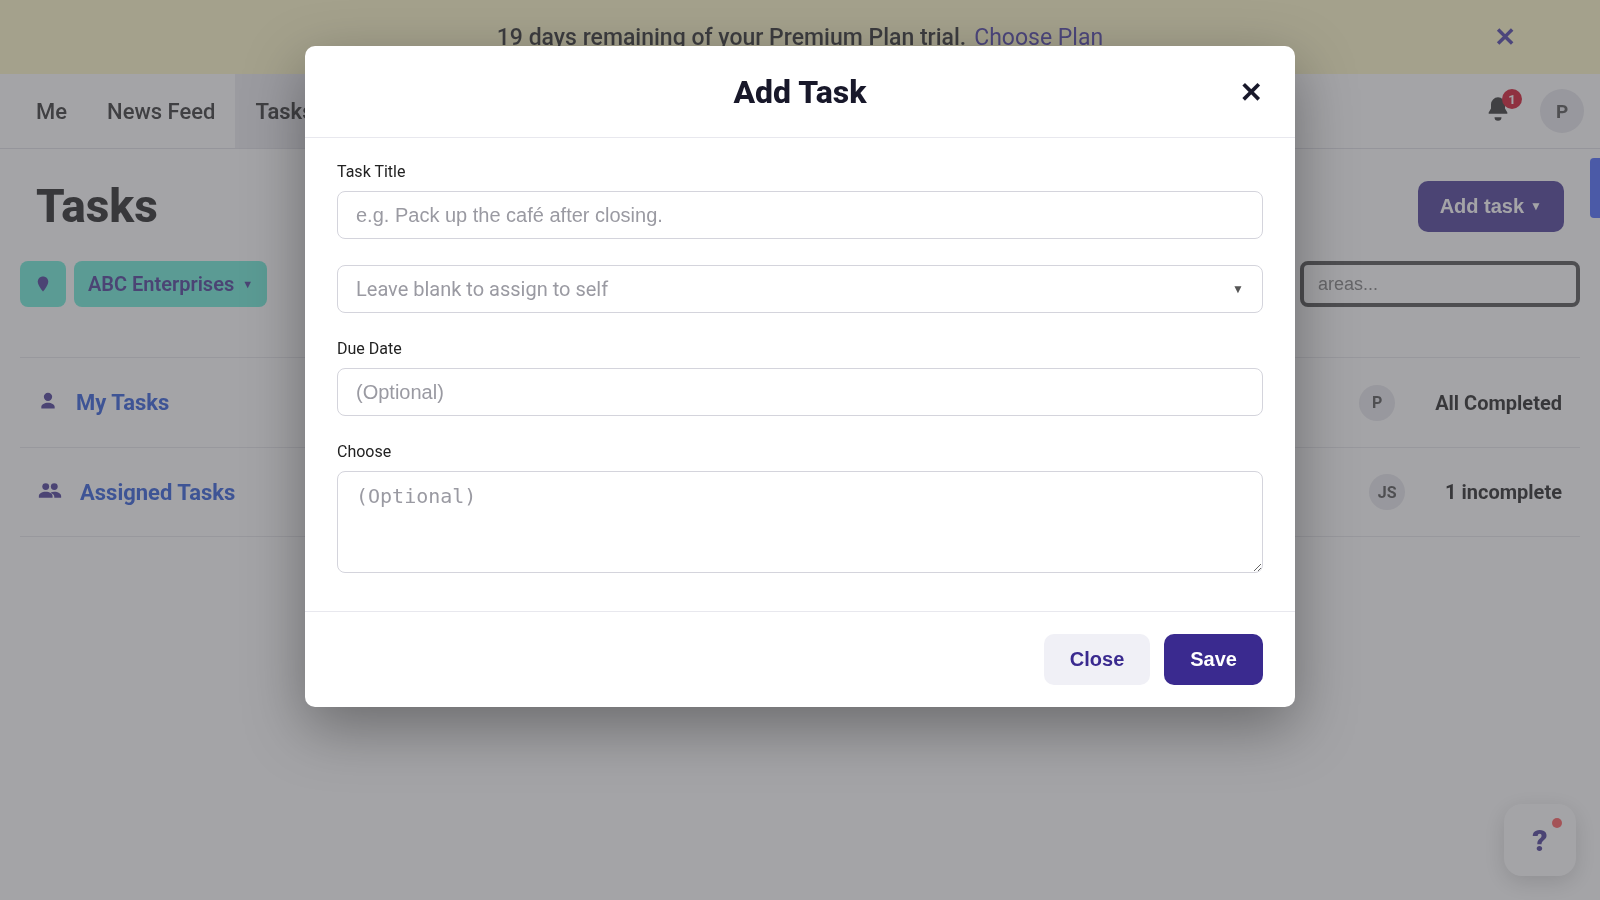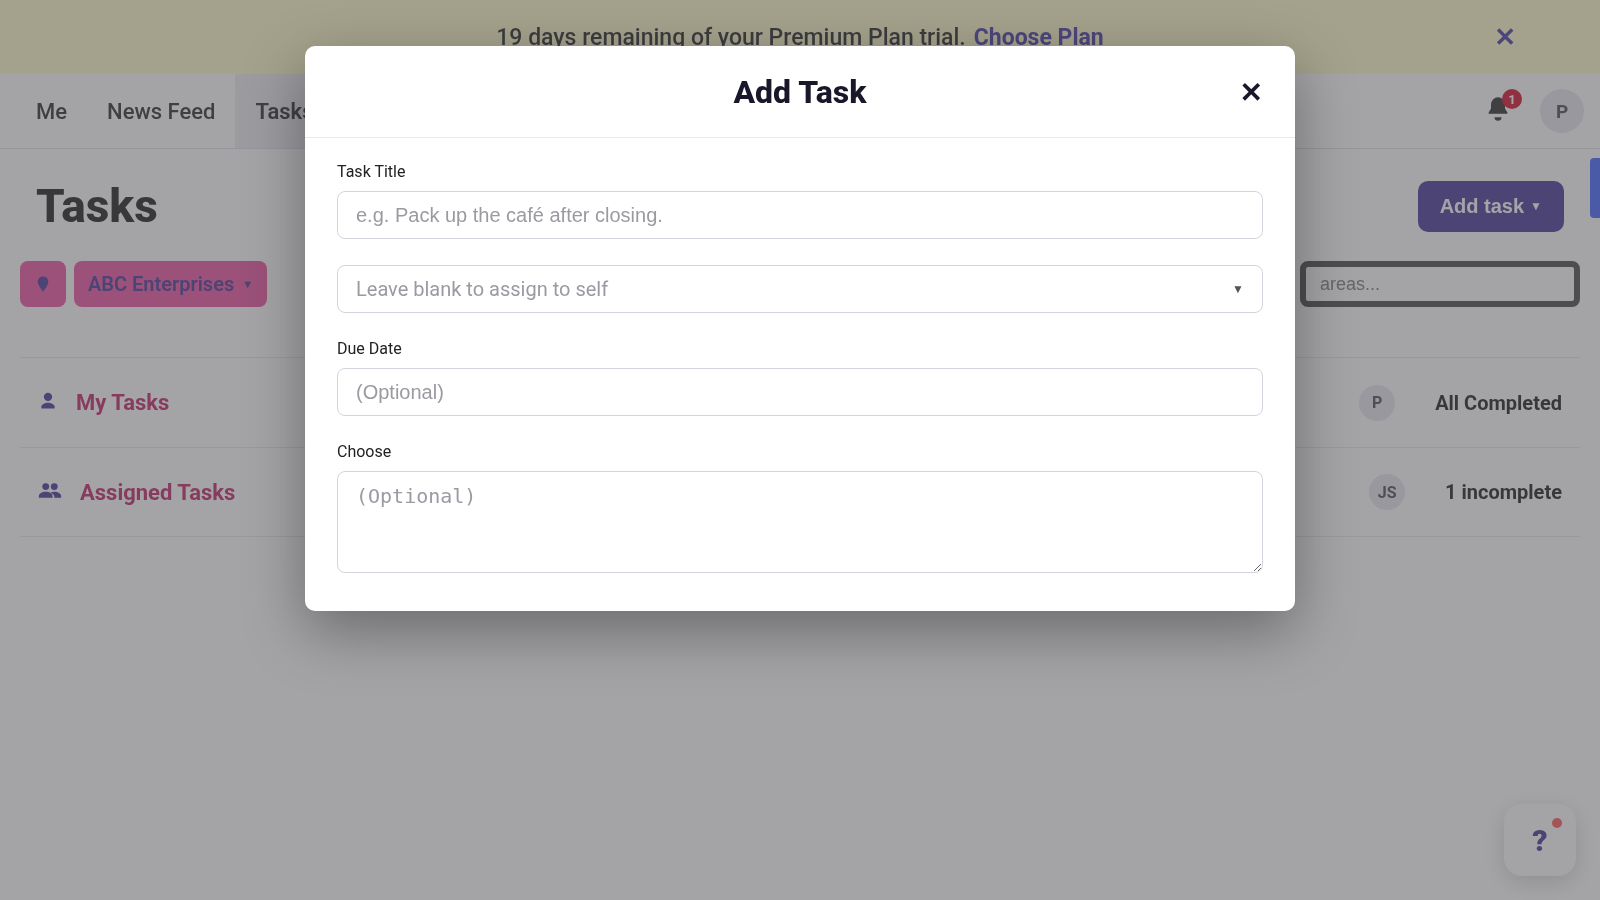--- a/index.html
+++ b/index.html
@@ -1,49 +1,49 @@
 <!DOCTYPE html>
 <html><head>
 <meta charset="utf-8">
 <style>
   * { box-sizing: border-box; margin: 0; padding: 0; }
   html, body { width: 1600px; height: 900px; font-family: -apple-system, BlinkMacSystemFont, "Segoe UI", Roboto, Helvetica, Arial, sans-serif; overflow: hidden; }
   body { position: relative; }
 
   .banner { width: 100%; height: 74px; background: #fef9c3; display: flex; align-items: center; justify-content: center; position: relative; font-size: 23px; color: #1a1a1a; font-weight: 500; }
-  .banner a { color: #3d2f9f; font-weight: 700; margin-left: 8px; cursor: pointer; }
+  .banner a { color: #3d2f9f; font-weight: 400; margin-left: 8px; cursor: pointer; }
   .banner-close { position: absolute; right: 84px; top: 50%; transform: translateY(-50%); color: #3d2f9f; font-size: 26px; font-weight: 900; cursor: pointer; }
 
   .nav { width: 100%; height: 75px; background: #ffffff; display: flex; align-items: center; border-bottom: 1px solid #dedee4; padding: 0 16px; position: relative; }
   .nav-item { padding: 0 20px; height: 100%; display: flex; align-items: center; font-size: 22px; color: #222; cursor: pointer; font-weight: 500; }
   .nav-item.active { background: #ececf0; font-weight: 600; }
   .nav-right { position: absolute; right: 16px; top: 0; height: 100%; display: flex; align-items: center; gap: 28px; }
   .bell { position: relative; color: #222; }
   .bell svg { width: 28px; height: 28px; }
   .bell-badge { position: absolute; top: -6px; right: -10px; background: #d0021b; color: #fff; font-size: 13px; width: 20px; height: 20px; border-radius: 50%; display:flex; align-items:center; justify-content:center; font-weight:700; }
   .avatar { width: 44px; height: 44px; border-radius: 50%; background: #e4e4ea; display:flex; align-items:center; justify-content:center; font-weight:700; color:#444; font-size:19px; }
 
   .page { padding: 30px 20px 0 20px; }
   .page-head { display: flex; align-items: center; justify-content: space-between; padding: 0 16px 28px 16px; }
   .page-title { font-size: 46px; font-weight: 800; color: #111; }
   .add-task-btn { background: #3a2a8f; color: #fff; border: none; border-radius: 10px; padding: 14px 22px; font-size: 20px; font-weight: 700; display:flex; align-items:center; gap:6px; cursor:pointer; }
   .add-task-btn .caret { font-size: 12px; }
 
   .filters { display:flex; gap:8px; align-items:center; padding: 0 0 20px 0; }
-  .pill { background: #ec4899; border-radius: 8px; height: 46px; display:flex; align-items:center; padding: 0 14px; color:#3a2a8f; font-weight:600; font-size:20px; gap:8px; cursor:pointer;text-align:center; }
+  .pill { background: #5eead4; border-radius: 8px; height: 46px; display:flex; align-items:center; padding: 0 14px; color:#3a2a8f; font-weight:600; font-size:20px; gap:8px; cursor:pointer;text-align:center; }
   .pill.icon-only { width: 46px; justify-content:center; padding:0; }
   .filters-spacer { flex:1; }
   .areas-holder { flex:0 0 auto; width: 280px; }
-  .areas-input { width:100%; height:46px; border:6px solid #404040; border-radius:8px; padding:0 14px; font-size:18px; }
+  .areas-input { width:100%; height:46px; border:4px solid #404040; border-radius:8px; padding:0 14px; font-size:18px; }
 
   .groups { margin-top: 30px; }
   .group-row { display:flex; align-items:center; border-top:1px solid #e4e4e8; height:90px; padding:0 18px; }
   .group-left { display:flex; align-items:center; gap:18px; }
   .group-left .icon { color:#3a2a8f; }
-  .group-title { color:#be185d; font-weight:700; font-size:22px; cursor:pointer; }
+  .group-title { color:#1d4ed8; font-weight:700; font-size:22px; cursor:pointer; }
   .group-right { margin-left:auto; display:flex; align-items:center; gap:40px; }
   .status-text { font-weight:700; font-size:20px; color:#111; }
   .mini-avatar { width:36px; height:36px; border-radius:50%; background:#e4e4ea; display:flex; align-items:center; justify-content:center; font-weight:700; color:#444; font-size:16px; }
   .group-row.last { border-bottom:1px solid #e4e4e8; }
 
   
   .overlay { position:absolute; inset:0; background:rgba(90,90,95,0.55); display:flex; align-items:flex-start; justify-content:center; }
   .modal { margin-top:46px; width:990px; background:#fff; border-radius:10px; box-shadow:0 20px 60px rgba(0,0,0,0.35); overflow:hidden; }
   .modal-head { position:relative; height:92px; display:flex; align-items:center; justify-content:center; border-bottom:1px solid #e8e8ee; }
   .modal-title { font-size:32px; font-weight:800; color:#18182a; }
@@ -175,14 +175,18 @@
       </div>
       <div class="field-group">
         <label class="field-label">Due Date</label>
         <input class="text-input" type="text" placeholder="(Optional)" style="">
       </div>
       <div class="field-group" style="margin-bottom:6px;">
         <label class="field-label">Choose</label>
         <textarea class="textarea" placeholder="(Optional)" style=""></textarea>
       </div>
     </div>
+    <div class="modal-foot">
+      <button class="btn btn-secondary">Close</button>
+      <button class="btn btn-primary">Save</button>
+    </div>
   </div>
 </div>
 
 </body></html>

